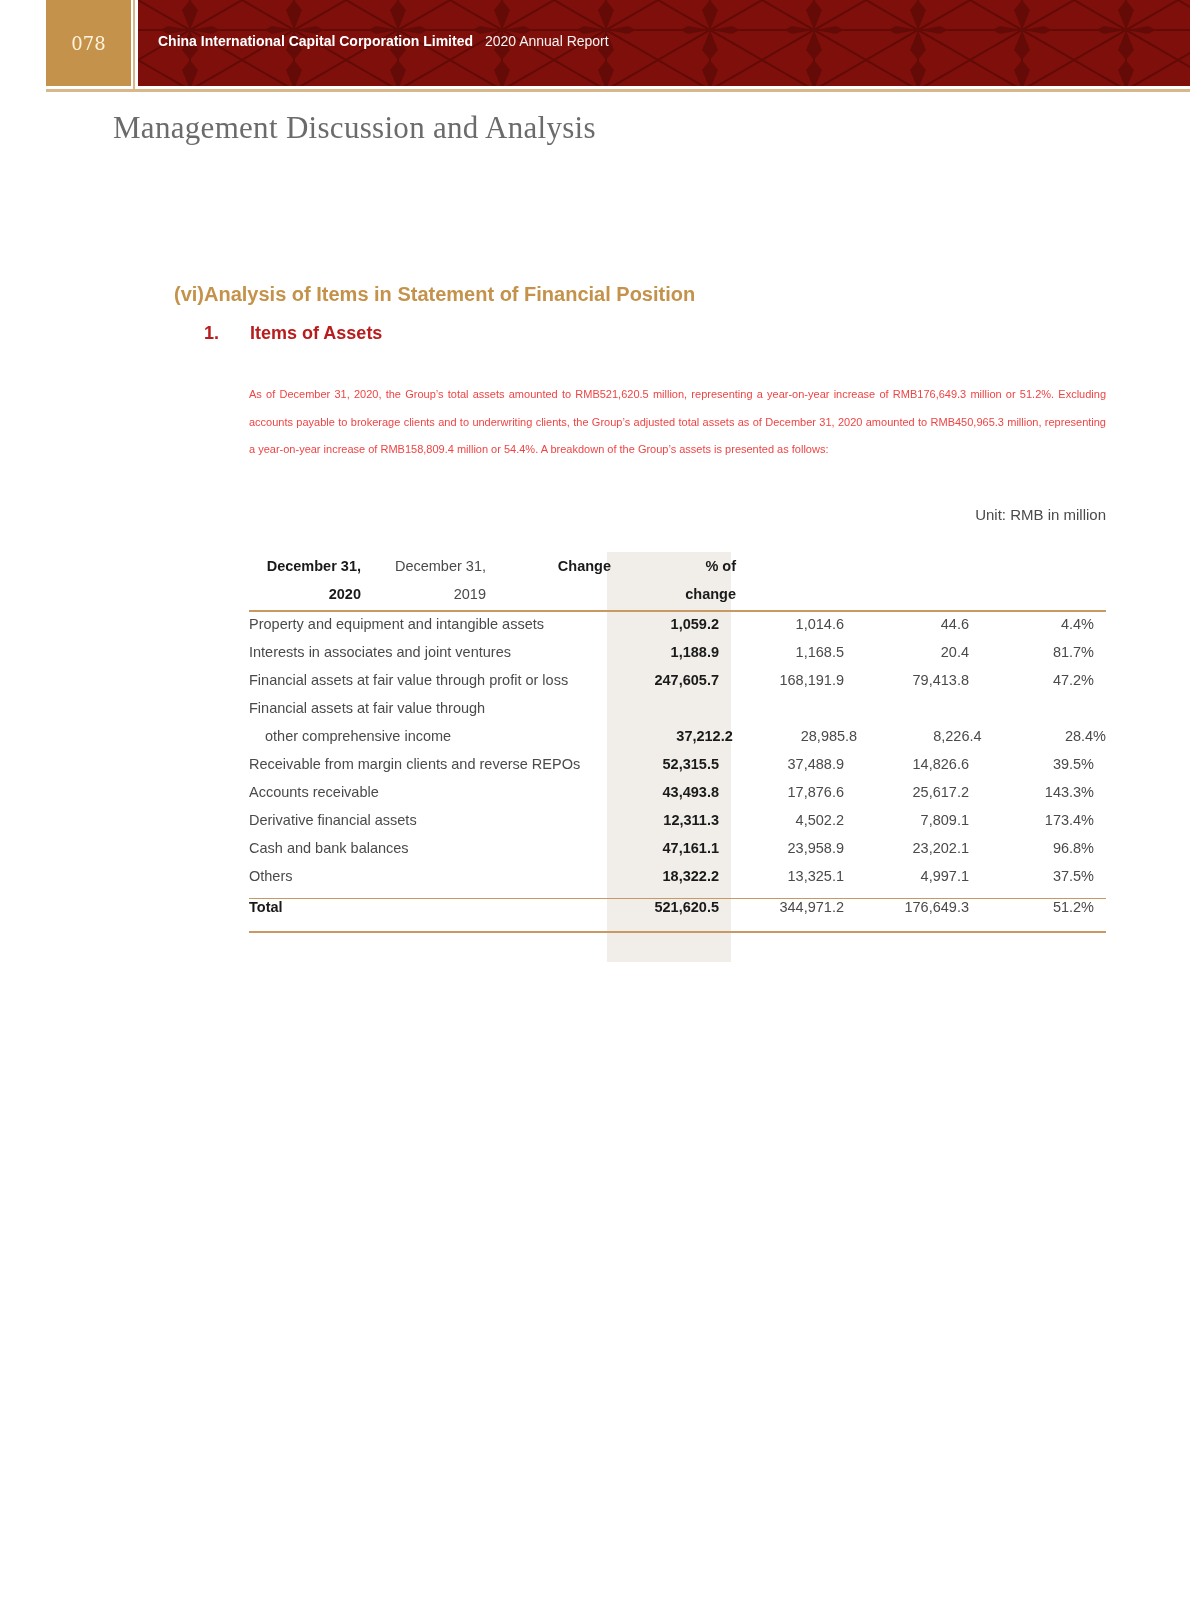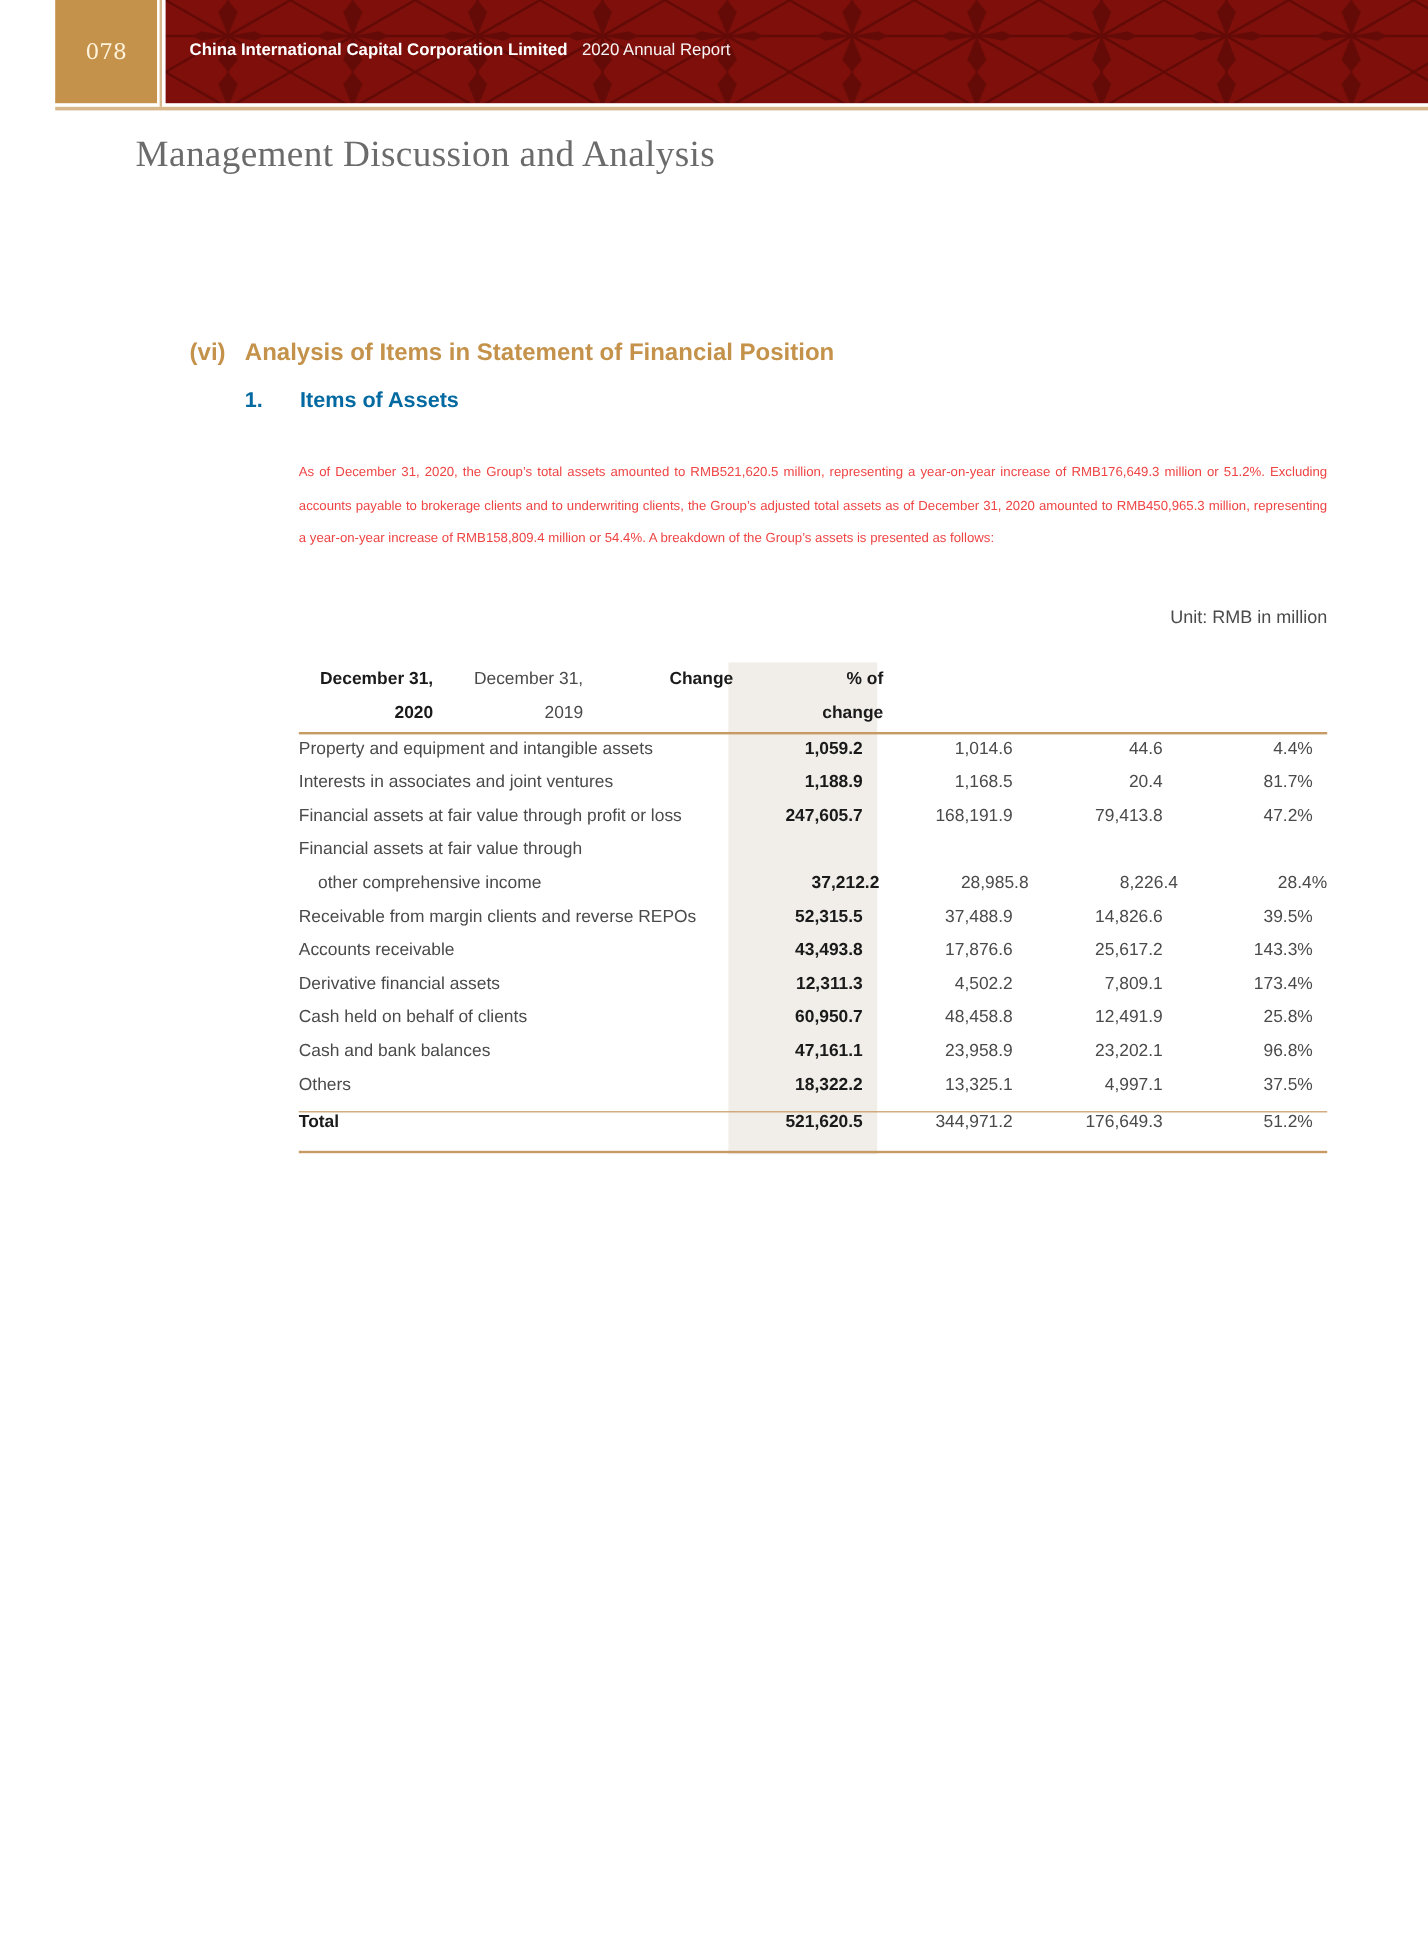--- a/index.html
+++ b/index.html
@@ -16,22 +16,22 @@
   .banner-text .company { font-weight: bold; }
   .banner-text .report { font-weight: normal; margin-left: 8px; opacity: 0.95; }
   .gold-rule { position: absolute; left: 0; top: 89px; width: 1190px; height: 3px; background: #d8b88a; }
   .white-gap { position: absolute; left: 85px; top: 0; width: 7px; height: 89px; background: #fff; }
   .white-gap::after { content:""; position:absolute; left:2px; top:0; width:2px; height:89px; background:#d8b88a; }
 
   .section-title { position: absolute; left: 113px; top: 110px; font-family: "Liberation Serif", "DejaVu Serif", serif;
                    font-size: 31px; color: #6b6b6b; letter-spacing: 0.3px; }
 
   .h-vi { position: absolute; left: 158px; top: 283px; font-size: 20px; font-weight: bold; color: #c4924a; }
-  .h-vi .num { display: inline-block; width: 46px; }
-  .h-1 { position: absolute; left: 204px; top: 323px; font-size: 18px; font-weight: bold; color: #0369a1; }
+  .h-vi .num { display: inline-block; width: 46px; text-align: right; }
+  .h-1 { position: absolute; left: 204px; top: 323px; font-size: 18px; font-weight: bold; color: #b91c1c; }
   .h-1 .num { display: inline-block; width: 46px; }
 
   .para { position: absolute; left: 249px; top: 362px; width: 857px; font-size: 11px; line-height: 27.5px;
           color: #ef4444; text-align: justify; margin-top: 19px; }
 
   .unit { position: absolute; right: 84px; top: 506px; font-size: 15px; color: #4a4a4a; }
 
   .tbl { position: absolute; left: 249px; top: 552px; width: 857px; }
   .shade { position: absolute; left: 607px; top: 552px; width: 124px; height: 410px; background: #f1eeea; }
   .row { position: relative; display: flex; height: 28px; align-items: flex-start; font-size: 14.5px; color: #4a4a4a; }
@@ -170,27 +170,20 @@
         <div class="c-pct">143.3%</div>
       </div>
       <div class="row">
         <div class="c-item">Derivative financial assets</div>
         <div class="c-v20">12,311.3</div>
         <div class="c-v19">4,502.2</div>
         <div class="c-chg">7,809.1</div>
         <div class="c-pct">173.4%</div>
       </div>
       <div class="row">
-        <div class="c-item">Cash held on behalf of clients</div>
-        <div class="c-v20">60,950.7</div>
-        <div class="c-v19">48,458.8</div>
-        <div class="c-chg">12,491.9</div>
-        <div class="c-pct">25.8%</div>
-      </div>
-      <div class="row">
         <div class="c-item">Cash and bank balances</div>
         <div class="c-v20">47,161.1</div>
         <div class="c-v19">23,958.9</div>
         <div class="c-chg">23,202.1</div>
         <div class="c-pct">96.8%</div>
       </div>
       <div class="row">
         <div class="c-item">Others</div>
         <div class="c-v20">18,322.2</div>
         <div class="c-v19">13,325.1</div>

